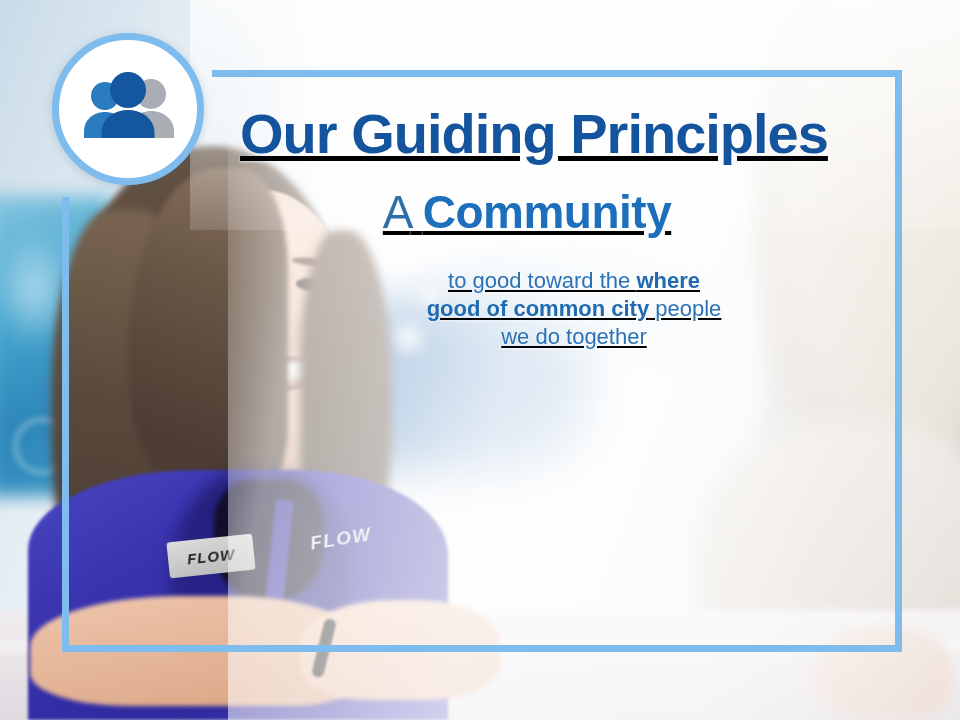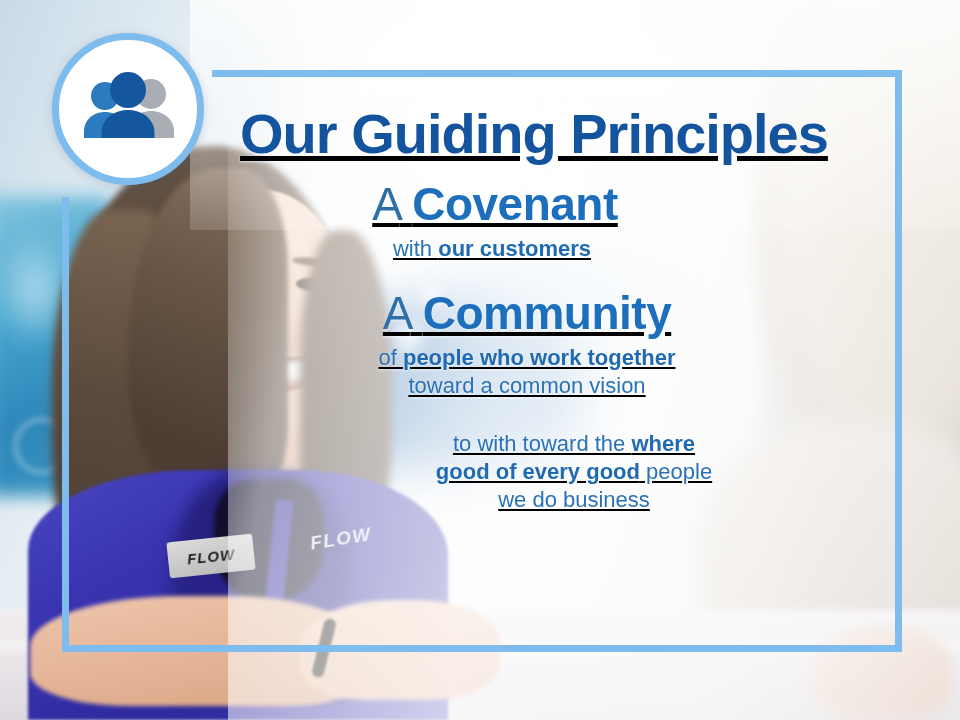--- a/index.html
+++ b/index.html
@@ -377,34 +377,26 @@
         <circle cx="52" cy="19" r="18" fill="#15579f"></circle>
         <path d="M52 39c-15 0-26.5 10-26.5 22.5V67h53v-5.5C78.5 49 67 39 52 39z" fill="#15579f"></path>
       </svg>
     </span>
   </div>
 
   <div class="content">
 
     <h1 class="headline">Our Guiding Principles</h1>
 
-    <div class="principle" id="principle-covenant">
-      <div class="p-head">
-        <span class="art">A</span>
-        <span class="word">Covenant</span>
-      </div>
-      <div class="p-sub"><span>with </span><b>our customers</b></div>
-    </div>
 
     <div class="principle" id="principle-community">
       <div class="p-head">
         <span class="art">A</span>
         <span class="word">Community</span>
       </div>
-      <div class="p-sub"><span>of </span><b>people who work together</b><br><span>toward a common vision</span></div>
     </div>
 
     <div class="principle" id="principle-commitment">
-      <div class="p-sub"><span>to with toward the </span><b>where</b><br><b>good of every good</b><span> people</span><br><span>we do business</span></div>
+      <div class="p-sub"><span>to good toward the </span><b>where</b><br><b>good of common city</b><span> people</span><br><span>we do together</span></div>
     </div>
 
   </div>
 </div>
 
 </body></html>

